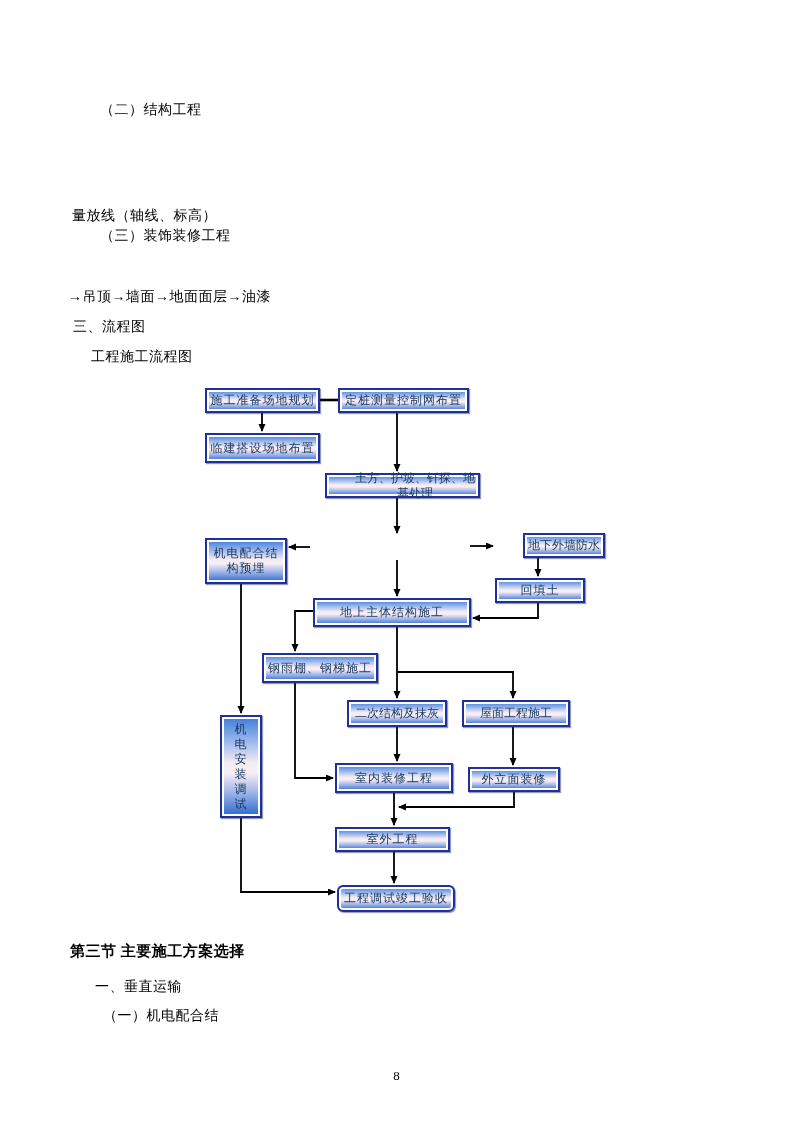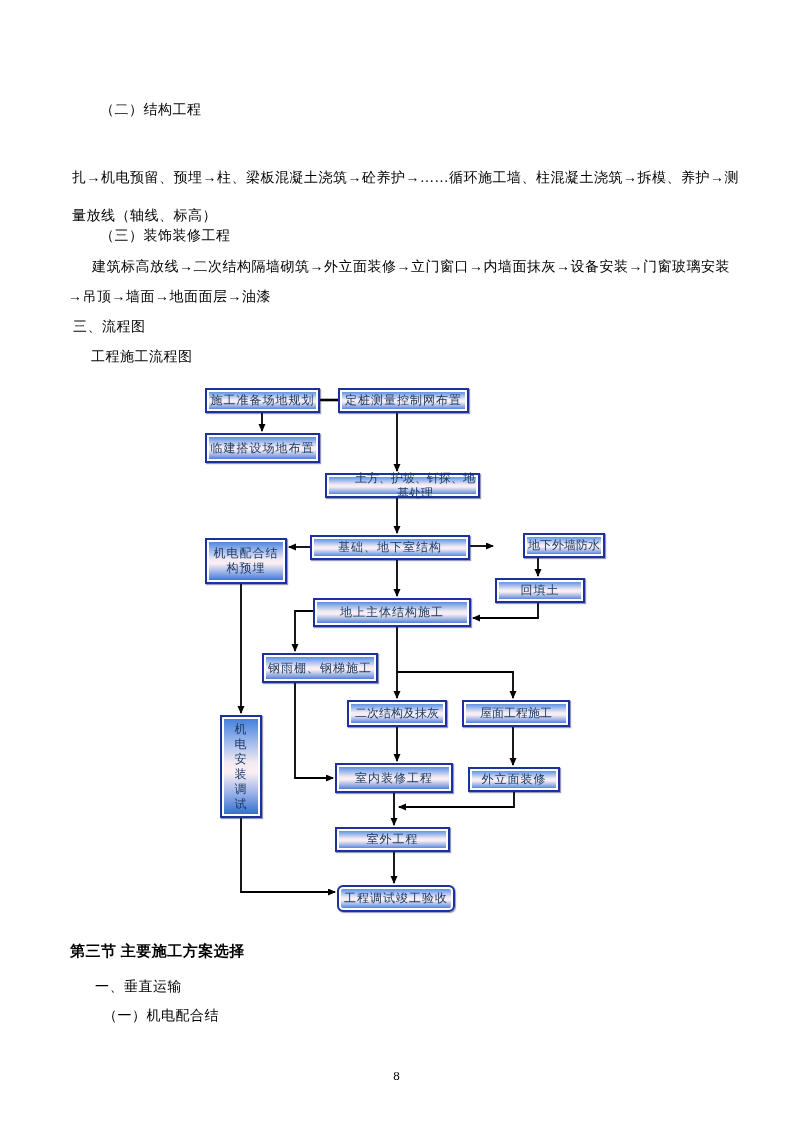--- a/index.html
+++ b/index.html
@@ -69,25 +69,23 @@
   .b14{left:468px;top:387px;width:92px;height:25px;}
   .b15{left:335px;top:447px;width:115px;height:25px;}
   .b16{left:337px;top:505px;width:118px;height:27px;border-radius:6px;}
 </style>
 </head>
 <body>
 
 <div class="page">
 
   <div class="tline" style="left:100px;top:101px;">（二）结构工程</div>
-  <div class="tline" style="left:72px;top:169px;">扎→机电预留、预埋→柱、梁板混凝土浇筑→砼养护→……循环施工墙、柱混凝土浇筑→拆模、养护→测</div>
   <div class="tline" style="left:72px;top:207px;">量放线（轴线、标高）</div>
 
   <div class="tline" style="left:100px;top:227px;">（三）装饰装修工程</div>
-  <div class="tline" style="left:92px;top:258px;">建筑标高放线→二次结构隔墙砌筑→外立面装修→立门窗口→内墙面抹灰→设备安装→门窗玻璃安装</div>
   <div class="tline" style="left:68px;top:288px;">→吊顶→墙面→地面面层→油漆</div>
 
   <div class="tline" style="left:73px;top:318px;">三、流程图</div>
   <div class="tline" style="left:91px;top:348px;">工程施工流程图</div>
 
   <div class="flowchart">
 
     <svg class="fc-svg" width="793" height="545" viewBox="0 0 793 545">
       <defs>
         <marker id="ah" markerUnits="userSpaceOnUse" markerWidth="9" markerHeight="9" refX="7" refY="3.5" orient="auto">
@@ -115,21 +113,20 @@
         <line x1="394" y1="413" x2="394" y2="445" marker-end="url(#ah)"></line>
         <line x1="394" y1="472" x2="394" y2="503" marker-end="url(#ah)"></line>
         <polyline points="241,438 241,512 335,512" marker-end="url(#ah)"></polyline>
       </g>
     </svg>
 
     <div class="fbox b0">施工准备场地规划</div>
     <div class="fbox b1">定桩测量控制网布置</div>
     <div class="fbox b2">临建搭设场地布置</div>
     <div class="fbox b3">土方、护坡、钎探、地基处理</div>
-    <div class="fbox b4">基础、地下室结构</div>
     <div class="fbox b5">机电配合结
 构预埋</div>
     <div class="fbox b6">地下外墙防水</div>
     <div class="fbox b7">回填土</div>
     <div class="fbox b8">地上主体结构施工</div>
     <div class="fbox b9">钢雨棚、钢梯施工</div>
     <div class="fbox b10">二次结构及抹灰</div>
     <div class="fbox b11">屋面工程施工</div>
     <div class="fbox b12">机
 电

